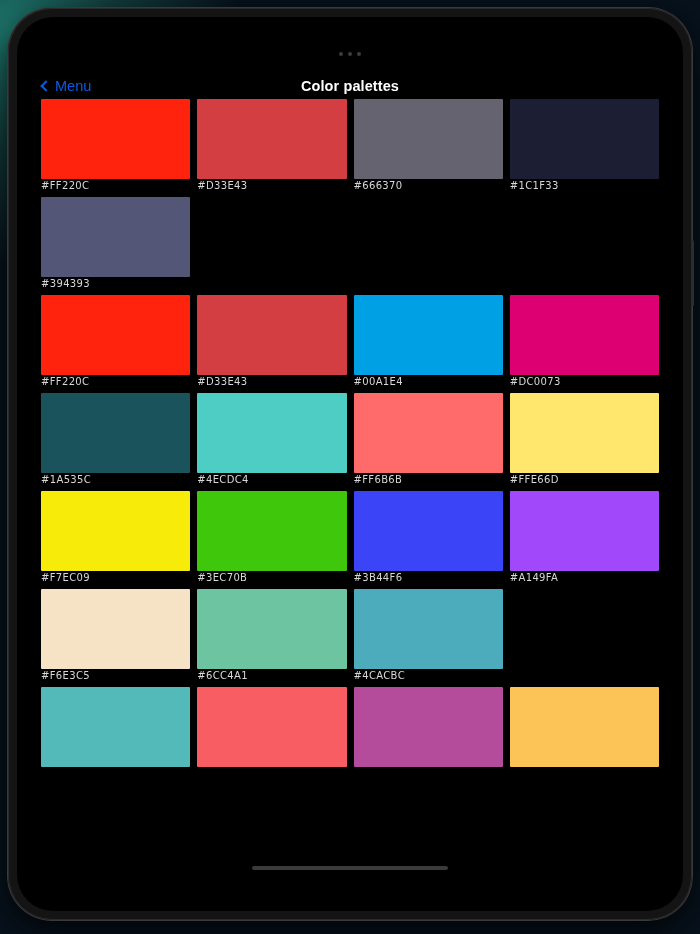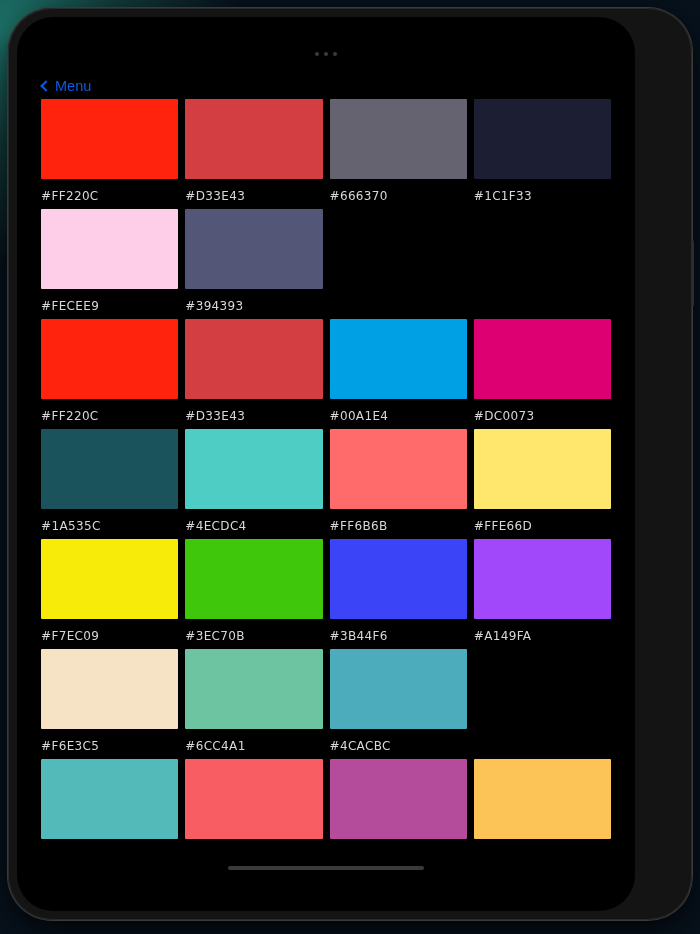--- a/index.html
+++ b/index.html
@@ -50,21 +50,21 @@
     width: 3px;
     height: 66px;
     border-radius: 2px;
     background: #2d2d2d;
   }
 
   #screen {
     position: absolute;
     left: 9px;
     top: 9px;
-    width: 618px;
+    width: 666px;
     height: 894px;
     border-radius: 36px;
     background: #000;
     overflow: hidden;
   }
 
   
   #multitask {
     position: absolute;
     left: 0; right: 0;
@@ -134,23 +134,23 @@
     margin-bottom: 6px;
   }
   .swatch-cell { width: 100%; }
   .swatch {
     width: 100%;
     height: 80px;
     border-radius: 1px;
   }
   .swatch-label {
     color: #d8d8d8;
-    font-size: 12px;
+    font-size: 10px;
     letter-spacing: 0.35px;
-    margin-top: 10px;
+    margin-top: 1px;
     font-family: "DejaVu Sans", sans-serif;
   }
 
   
   #home-indicator {
     position: absolute;
     left: 50%;
     transform: translateX(-50%);
     bottom: 41px;
     width: 196px;
@@ -172,20 +172,21 @@
       <i></i>
       <i></i>
       <i></i>
     </div>
 
     <div id="navbar">
       <div id="back-button">
         <span class="chev"></span>
         <span>Menu</span>
       </div>
+      <div id="nav-title">Color palettes</div>
     </div>
 
     <div id="grid">
         <div class="palette-row">
           <div class="swatch-cell">
             <div class="swatch" title="#FF220C" style="background: rgb(255, 34, 12);"></div>
             <div class="swatch-label">#FF220C</div>
           </div>
           <div class="swatch-cell">
             <div class="swatch" title="#D33E43" style="background: rgb(211, 62, 67);"></div>
@@ -195,24 +196,20 @@
             <div class="swatch" title="#666370" style="background: rgb(102, 99, 112);"></div>
             <div class="swatch-label">#666370</div>
           </div>
           <div class="swatch-cell">
             <div class="swatch" title="#1C1F33" style="background: rgb(28, 31, 51);"></div>
             <div class="swatch-label">#1C1F33</div>
           </div>
         </div>
         <div class="palette-row">
           <div class="swatch-cell">
-            <div class="swatch" title="#FECEE9" style="background: rgb(254, 206, 233);"></div>
-            <div class="swatch-label">#FECEE9</div>
-          </div>
-          <div class="swatch-cell">
             <div class="swatch" title="#545677" style="background: rgb(84, 86, 119);"></div>
             <div class="swatch-label">#394393</div>
           </div>
         </div>
         <div class="palette-row">
           <div class="swatch-cell">
             <div class="swatch" title="#FF220C" style="background: rgb(255, 34, 12);"></div>
             <div class="swatch-label">#FF220C</div>
           </div>
           <div class="swatch-cell">

